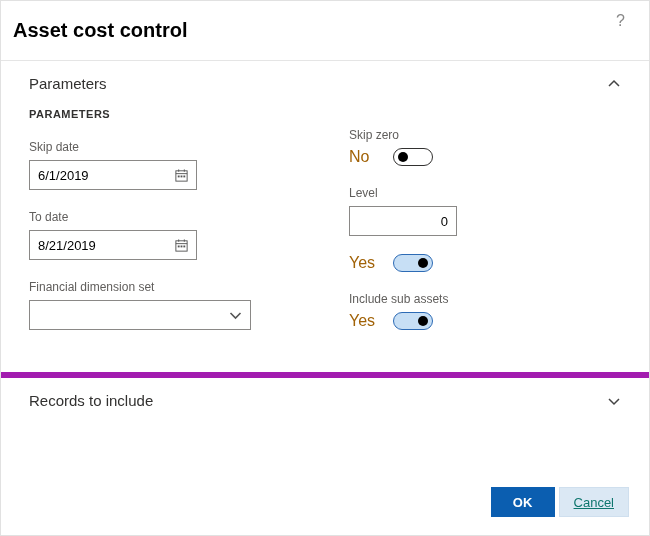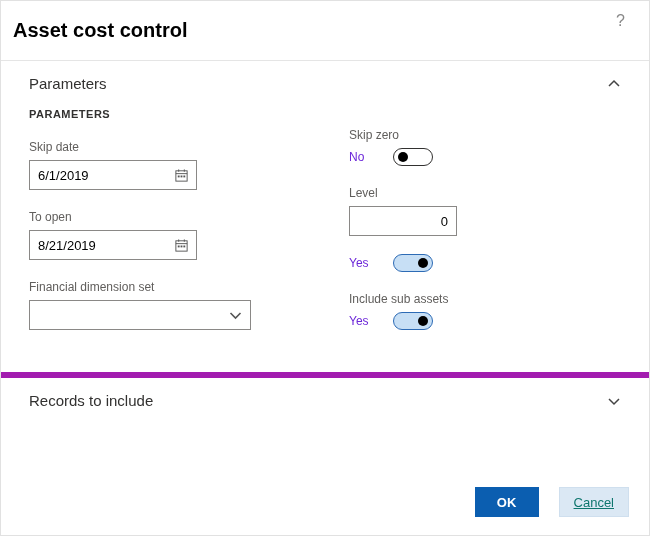--- a/index.html
+++ b/index.html
@@ -118,22 +118,22 @@
     font-size: 13px;
     text-align: right;
     font-family: inherit;
   }
   .toggle-row {
     display: flex;
     align-items: center;
     gap: 18px;
   }
   .toggle-val {
-    font-size: 12px;
-    color: #6d28d9;
+    font-size: 16px;
+    color: #a16207;
     min-width: 26px;
   }
   .toggle {
     width: 40px;
     height: 18px;
     border: 1px solid #323130;
     border-radius: 10px;
     position: relative;
     cursor: pointer;
     background: #fff;
@@ -151,21 +151,21 @@
   }
   .toggle.on .knob {
     left: auto; right: 4px;
     background: #000;
   }
   .footer {
     margin-top: auto;
     padding: 14px 20px 18px 20px;
     display: flex;
     justify-content: flex-end;
-    gap: 20px;
+    gap: 4px;
   }
   .btn {
     min-width: 64px;
     height: 30px;
     border: 1px solid transparent;
     font-size: 13px;
     font-family: inherit;
     cursor: pointer;
     padding: 0 14px;
   }
@@ -217,21 +217,21 @@
               <line x1="11" y1="1.5" x2="11" y2="4"></line>
               <rect x="4" y="8" width="2" height="2" fill="currentColor" stroke="none"></rect>
               <rect x="7" y="8" width="2" height="2" fill="currentColor" stroke="none"></rect>
               <rect x="10" y="8" width="2" height="2" fill="currentColor" stroke="none"></rect>
             </svg>
           </span>
         </div>
       </div>
 
       <div class="field">
-        <div class="flabel">To open</div>
+        <div class="flabel">To date</div>
         <div class="input-wrap">
           <input type="text" value="8/21/2019" style="">
           <span class="adorn">
             <svg viewBox="0 0 16 16" fill="none" stroke="currentColor" stroke-width="1">
               <rect x="2" y="3" width="12" height="11"></rect>
               <line x1="2" y1="6" x2="14" y2="6"></line>
               <line x1="5" y1="1.5" x2="5" y2="4"></line>
               <line x1="11" y1="1.5" x2="11" y2="4"></line>
               <rect x="4" y="8" width="2" height="2" fill="currentColor" stroke="none"></rect>
               <rect x="7" y="8" width="2" height="2" fill="currentColor" stroke="none"></rect>

